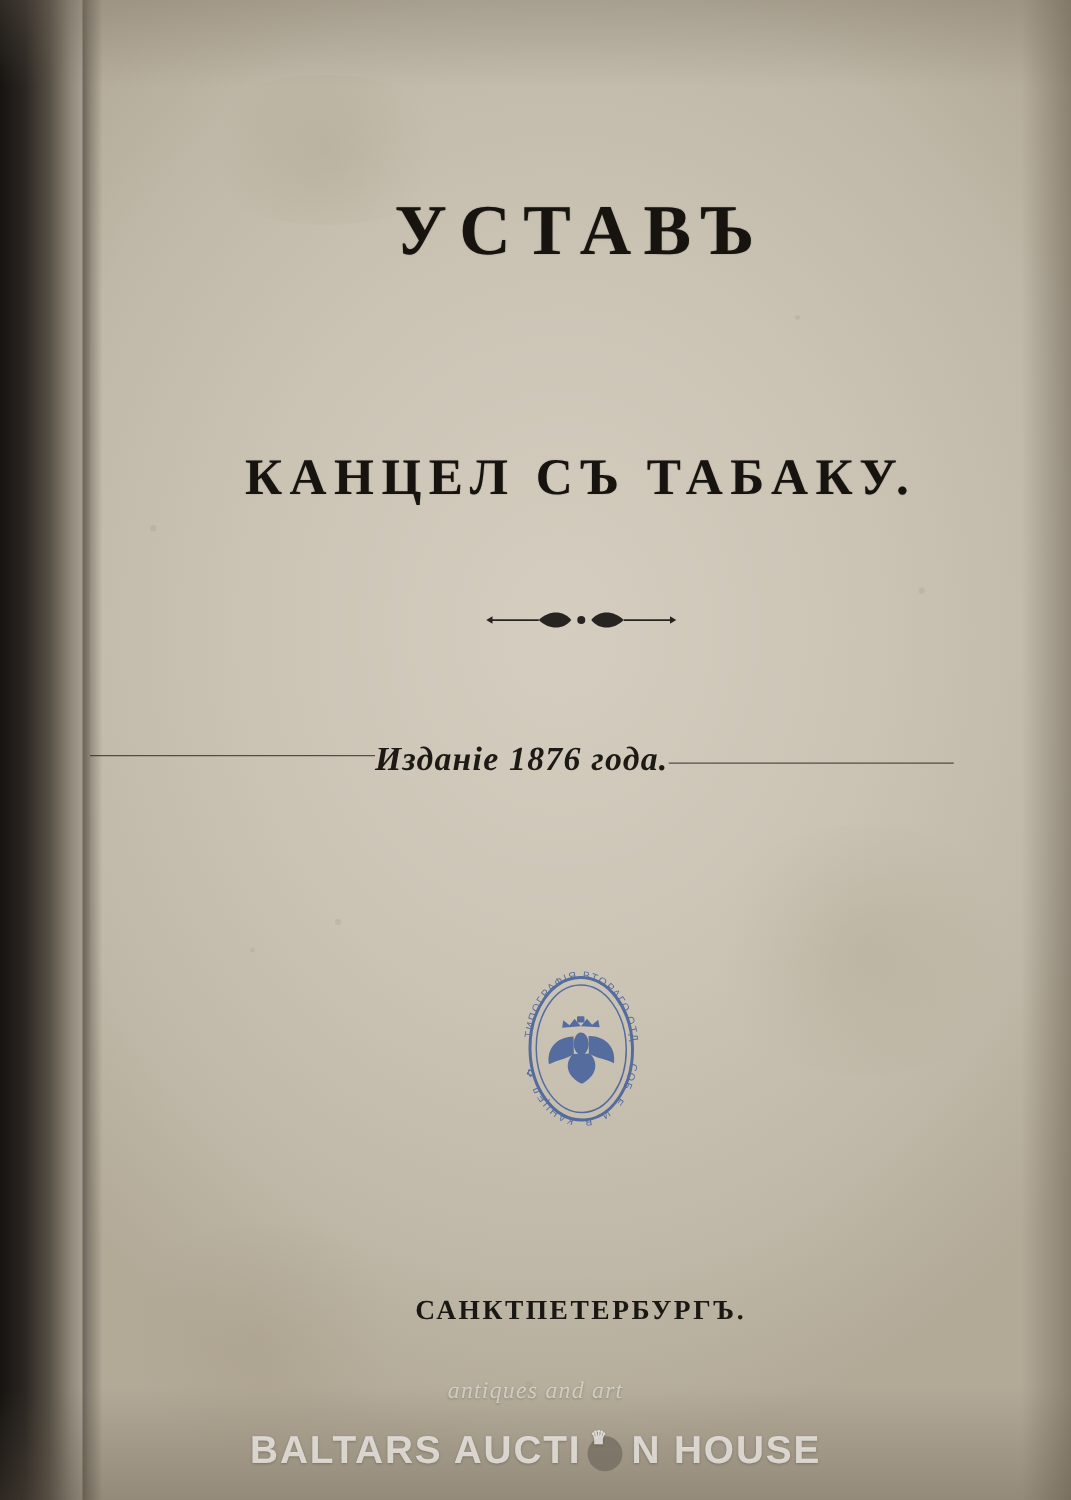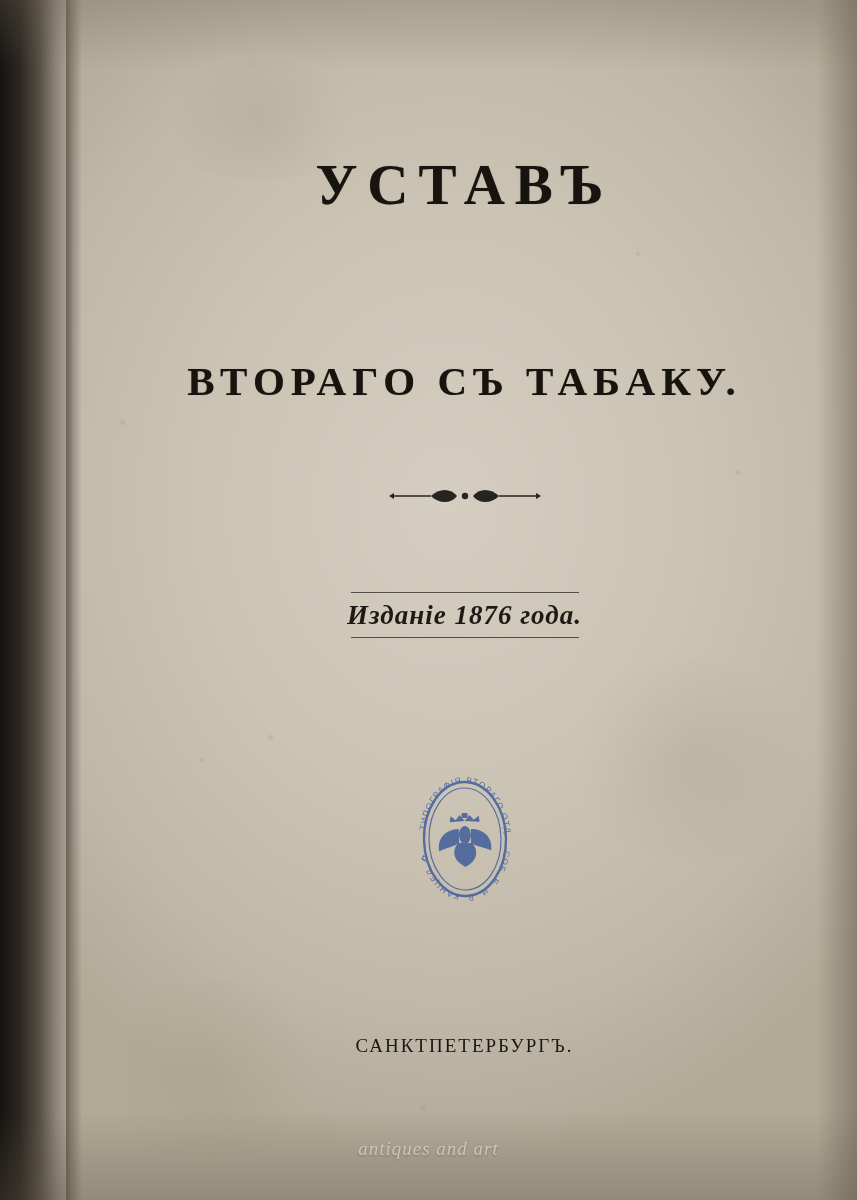--- a/index.html
+++ b/index.html
@@ -154,21 +154,21 @@
     justify-content: center;
     color: #272320;
   }
 
   .edition-wrap {
     position: absolute;
     top: 592px;
     left: 0;
     right: 0;
     display: flex;
-    flex-direction: column;
+    flex-direction: row;
     align-items: center;
   }
   .edition-rule-top {
     width: 228px;
     height: 1px;
     background: #2a2520;
     opacity: .75;
     margin-bottom: 7px;
   }
   .edition-rule-bottom {
@@ -196,23 +196,23 @@
     height: 128px;
     opacity: .82;
   }
   .stamp svg { display: block; }
 
   .imprint {
     position: absolute;
     top: 1035px;
     left: 0;
     right: 0;
-    font-size: 19px;
+    font-size: 22px;
     letter-spacing: 2px;
-    font-weight: normal;
+    font-weight: bold;
     color: #1b1814;
   }
 
   
   .watermark {
     position: absolute;
     left: 0;
     right: 0;
     bottom: 22px;
     z-index: 20;
@@ -281,21 +281,21 @@
   <div class="speckle" style="left:636px; top:252px; width:4px; height:4px;"></div>
   <div class="speckle" style="left:735px; top:470px; width:5px; height:5px;"></div>
   <div class="speckle" style="left:420px; top:1105px; width:6px; height:6px;"></div>
   <div class="speckle" style="left:120px; top:420px; width:5px; height:5px;"></div>
 
   <div class="content">
 
     <div class="title-main">УСТАВЪ</div>
 
 
-    <div class="title-sub">ВТОРАГО СЪ ТАБАКУ.</div>
+    <div class="title-sub">КАНЦЕЛ СЪ ТАБАКУ.</div>
 
     <div class="ornament">
       <svg width="160" height="22" viewBox="0 0 160 22" aria-hidden="true">
         <path d="M8 11 H46" stroke="#272320" stroke-width="1.4" fill="none"></path>
         <path d="M114 11 H152" stroke="#272320" stroke-width="1.4" fill="none"></path>
         <path d="M46 11 C54 3, 66 3, 72 11 C66 19, 54 19, 46 11 Z" fill="#272320"></path>
         <path d="M114 11 C106 3, 94 3, 88 11 C94 19, 106 19, 114 11 Z" fill="#272320"></path>
         <circle cx="80" cy="11" r="3.2" fill="#272320"></circle>
         <path d="M4 11 l5 -3 v6 z" fill="#272320"></path>
         <path d="M156 11 l-5 -3 v6 z" fill="#272320"></path>
@@ -339,15 +339,23 @@
   </div>
 
   <div class="gutter"></div>
   <div class="gutter-edge"></div>
   <div class="right-edge"></div>
   <div class="top-shade"></div>
   <div class="bottom-shade"></div>
 
   <div class="watermark">
     <div class="wm-top">antiques and art</div>
+    <div class="wm-main">
+      <span class="seg">BALTARS AUCTI</span>
+      <span class="wm-logo">
+        <span class="circle"></span>
+        <span class="crown">♛</span>
+      </span>
+      <span class="seg">N HOUSE</span>
+    </div>
   </div>
 
 </div>
 
 </body></html>

